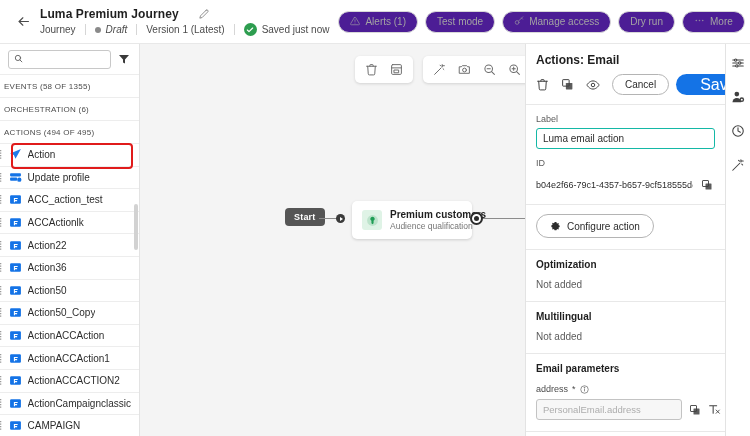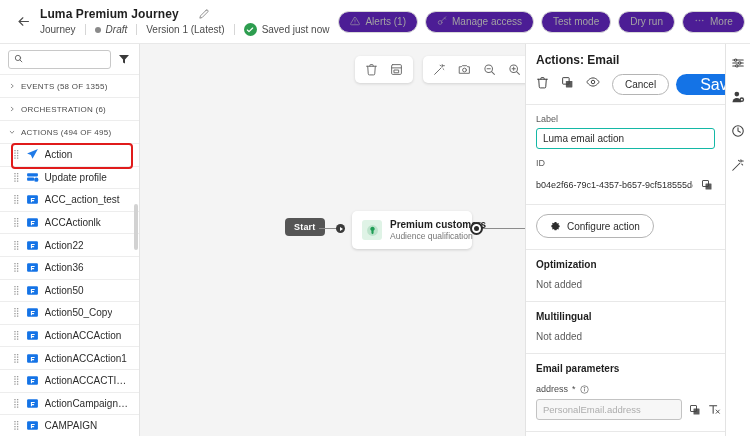--- a/index.html
+++ b/index.html
@@ -55,20 +55,21 @@
   .body-wrap { flex: 1; display: flex; min-height: 0; }
 
   
   .sidebar {
     width: 140px; flex: 0 0 140px;
     background: #fff;
     border-right: 1px solid #e3e3e3;
     display: flex; flex-direction: column;
     position: relative;
     overflow: hidden;
+    align-items: flex-end;
   }
   .search-bar { height: 30px; flex: 0 0 30px; display: flex; align-items: center; gap: 6px; padding: 0 8px; }
   .search-field {
     flex: 1; height: 19px; border: 1px solid #c8c8c8; border-radius: 3px;
     display: flex; align-items: center; padding: 0 5px; gap: 4px; background: #fff;
   }
   .search-field input {
     border: 0; outline: 0; font-size: 10px; width: 100%;
     font-family: "Liberation Sans", sans-serif; background: transparent; color: #3a3a3a;
   }
@@ -93,21 +94,21 @@
     pointer-events: none; z-index: 6;
   }
   .sb-scroll { position: absolute; right: 1px; top: 160px; width: 4px; height: 46px; border-radius: 2px; background: #d2d2d2; z-index: 5; cursor: pointer; }
 
   
   .canvas { flex: 1; position: relative; background: #f4f4f4; overflow: hidden; }
   .canvas-toolbar { position: absolute; top: 12px; left: 215px; display: flex; gap: 10px; z-index: 4; }
   .tool-group { background: #fff; border-radius: 5px; display: flex; align-items: center; height: 27px; padding: 0 4px; box-shadow: 0 1px 3px rgba(0,0,0,.14); }
   .tool-btn { width: 25px; height: 25px; display: flex; align-items: center; justify-content: center; cursor: pointer; color: #6b6b6b; }
 
-  .node-row { position: absolute; top: 163px; left: 0; right: 0; height: 44px; }
+  .node-row { position: absolute; top: 153px; left: 0; right: 0; height: 44px; }
   .start-node {
     position: absolute; left: 145px; top: 11px;
     background: #555555; color: #fff; font-size: 9px; font-weight: bold;
     padding: 4px 9px; border-radius: 4px; letter-spacing: .2px; cursor: pointer;
   }
   .conn-line { position: absolute; height: 1px; background: #8c8c8c; top: 21px; }
   .port {
     position: absolute; width: 9px; height: 9px; border-radius: 50%;
     background: #3b3b3b; top: 17px; display: flex; align-items: center; justify-content: center; cursor: pointer;
   }
@@ -129,21 +130,21 @@
   .node-title { font-size: 10px; font-weight: bold; color: #1f1f1f; white-space: nowrap; }
   .node-sub { font-size: 8.5px; color: #767676; white-space: nowrap; }
 
   
   .rpanel {
     width: 200px; flex: 0 0 200px; background: #fff;
     border-left: 1px solid #e3e3e3; display: flex; flex-direction: column; overflow: hidden;
   }
   .rp-head { padding: 9px 10px 0 10px; }
   .rp-title { font-size: 12px; font-weight: bold; color: #1f1f1f; }
-  .rp-actionbar { display: flex; padding: 7px 10px 9px 10px; gap: 12px; border-bottom: 1px solid #e8e8e8; }
+  .rp-actionbar { display: flex; align-items: center; padding: 7px 10px 9px 10px; gap: 12px; border-bottom: 1px solid #e8e8e8; }
   .rp-icon { width: 16px; height: 16px; display: flex; align-items: center; justify-content: center; cursor: pointer; color: #3f3f3f; }
   .rp-buttons { margin-left: auto; display: flex; gap: 7px; }
   .btn-cancel {
     height: 21px; padding: 0 12px; border-radius: 11px; border: 1px solid #b4b4b4;
     background: #fff; color: #2c2c2c; font-size: 10px; cursor: pointer;
     display: flex; align-items: center; font-family: "Liberation Sans", sans-serif;
   }
   .btn-save {
     height: 21px; padding: 0 24px; border-radius: 11px; border: 0;
     background: #1473e6; color: #fff; font-size: 16px; cursor: pointer;
@@ -232,31 +233,31 @@
         <span>
           <svg width="10" height="10" viewBox="0 0 24 24" fill="none" stroke="currentColor" stroke-width="2" stroke-linecap="round" stroke-linejoin="round">
               <path d="M10.3 3.9 1.8 18a2 2 0 0 0 1.7 3h17a2 2 0 0 0 1.7-3L13.7 3.9a2 2 0 0 0-3.4 0z"></path>
               <line x1="12" y1="9" x2="12" y2="13"></line>
               <line x1="12" y1="17" x2="12.01" y2="17"></line>
             </svg>
         </span>
         <span>Alerts (1)</span>
       </button>
       <button class="hbtn">
+        <span>Test mode</span>
+      </button>
+      <button class="hbtn">
         <span>
           <svg width="10" height="10" viewBox="0 0 24 24" fill="none" stroke="currentColor" stroke-width="2" stroke-linecap="round" stroke-linejoin="round">
               <circle cx="7.5" cy="15.5" r="4.5"></circle>
               <line x1="10.8" y1="12.2" x2="21" y2="2"></line>
               <line x1="18" y1="5" x2="20.5" y2="7.5"></line>
             </svg>
         </span>
         <span>Manage access</span>
-      </button>
-      <button class="hbtn">
-        <span>Test mode</span>
       </button>
       <button class="hbtn">
         <span>Dry run</span>
       </button>
       <button class="hbtn">
         <span>
           <svg width="11" height="11" viewBox="0 0 24 24" fill="currentColor">
               <circle cx="5" cy="12" r="1.8"></circle>
               <circle cx="12" cy="12" r="1.8"></circle>
               <circle cx="19" cy="12" r="1.8"></circle>

